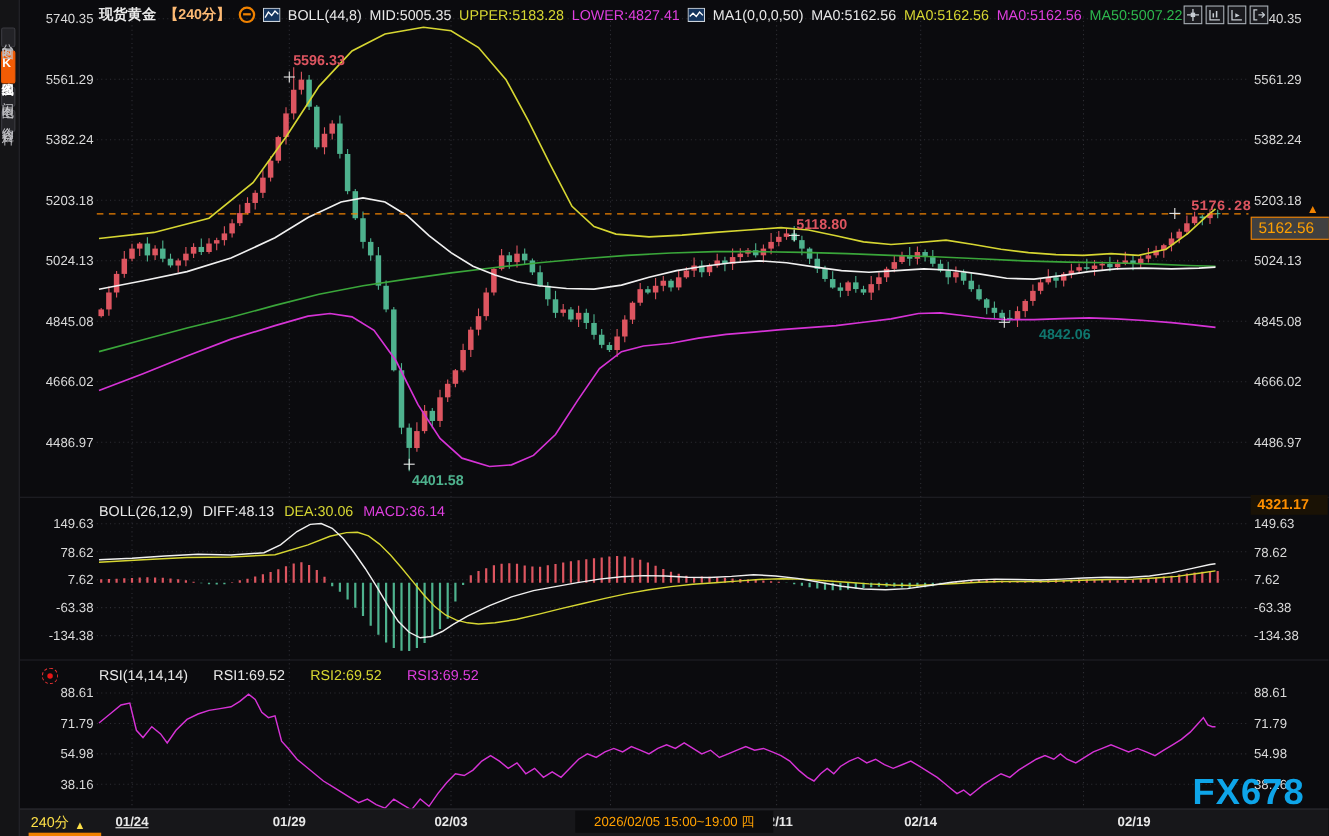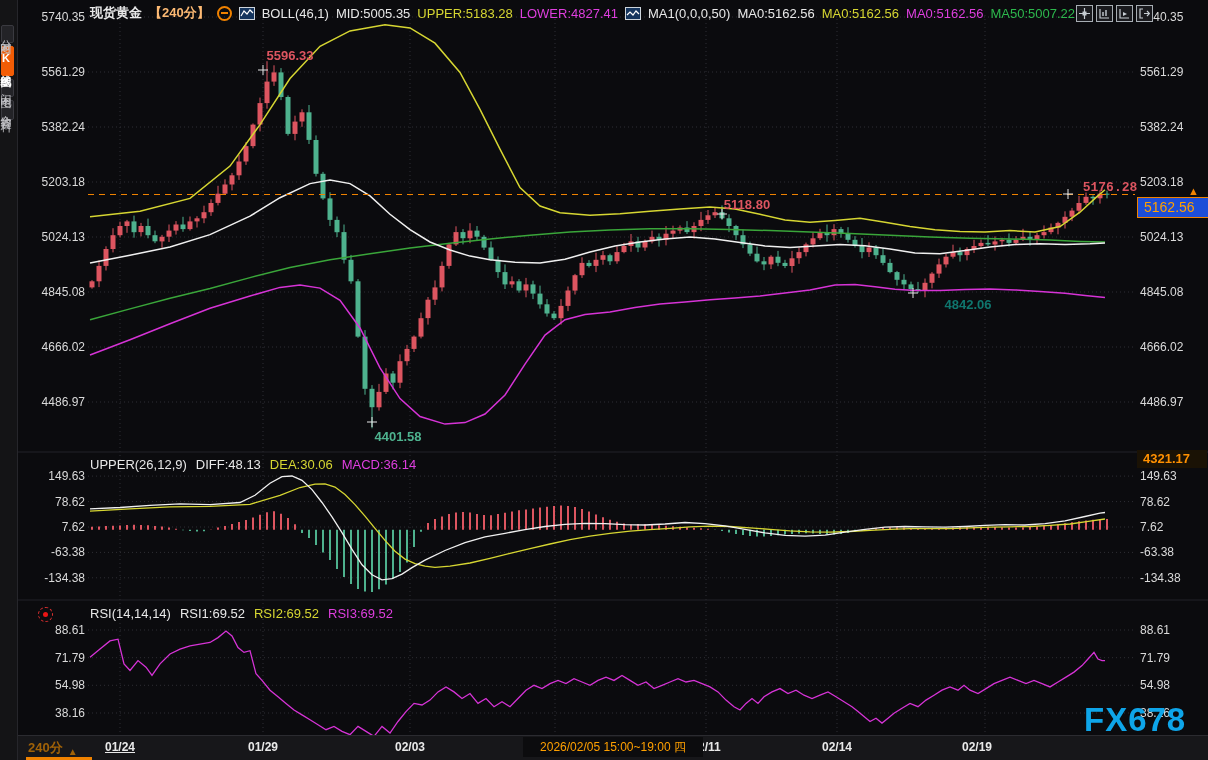--- a/index.html
+++ b/index.html
@@ -23,33 +23,33 @@
   #hdr-icons{position:absolute;left:1076px;top:5px;display:flex;gap:3px;z-index:9}
   .hicon{width:15px;height:15px;border:1px solid #a7adb3;background:#1a1a1e;display:flex;align-items:center;justify-content:center;cursor:pointer}
   
   .axlbl{position:absolute;font-size:12px;color:#dadada;height:16px;line-height:16px;white-space:nowrap}
   .axlbl.l{width:55px;left:30px;text-align:right}
   .axlbl.r{left:1140px}
   .xdate{position:absolute;top:740px;transform:translateX(-50%);font-size:12px;font-weight:bold;color:#e9e9e9;white-space:nowrap}
   .anno{position:absolute;transform:translate(-50%,-50%);font-size:13px;font-weight:bold;white-space:nowrap}
   
   #macd-header{position:absolute;left:90px;top:457px;display:flex;gap:9px;font-size:13px;z-index:9;white-space:nowrap}
-  #rsi-header{position:absolute;left:90px;top:606px;display:flex;gap:9px;font-size:13px;z-index:9;white-space:nowrap}
+  #rsi-header{position:absolute;left:90px;top:606px;display:flex;gap:23px;font-size:13px;z-index:9;white-space:nowrap}
   #live-icon{position:absolute;left:38px;top:607px;width:13px;height:13px;border:1px dashed #e03131;border-radius:50%;z-index:9;display:flex;align-items:center;justify-content:center}
   #live-icon::after{content:"";width:5px;height:5px;border-radius:50%;background:#e81515;display:block}
   
   #footer{position:absolute;left:17px;top:735px;width:1191px;height:25px;background:#17171a;border-top:1px solid #2b2b30;z-index:3}
-  #period{position:absolute;left:28px;top:739px;color:#a16207;font-size:13px;font-weight:bold;z-index:9;cursor:pointer;display:flex;gap:5px;align-items:flex-end}
+  #period{position:absolute;left:28px;top:739px;color:#fde047;font-size:13px;font-weight:normal;z-index:9;cursor:pointer;display:flex;gap:5px;align-items:flex-end}
   #period-arrow{font-size:10px}
   #period-bar{position:absolute;left:26px;top:757px;width:66px;height:3px;background:#f08200;z-index:9}
   #tooltip{position:absolute;left:523px;top:737px;width:180px;height:20px;background:#0c0c0e;color:#ffa000;font-size:12px;
            text-align:center;line-height:20px;z-index:7;white-space:nowrap}
   
   #lastprice{position:absolute;left:1137px;top:197px;width:64px;height:19px;border:1px solid #f08200;color:#ffa000;
-             font-size:14px;line-height:19px;padding-left:6px;background:#1d4ed8;z-index:9}
+             font-size:14px;line-height:19px;padding-left:6px;background:#404040;z-index:9}
   #lastarrow{position:absolute;left:1188px;top:185px;color:#f08200;font-size:11px;z-index:10}
   #bottomlabel{position:absolute;left:1137px;top:450px;width:64px;height:18px;color:#ff9000;font-size:13px;font-weight:bold;
                line-height:18px;padding-left:6px;background:#1a1205;z-index:9}
   #watermark{position:absolute;left:1084px;top:701px;font-size:33px;font-weight:bold;color:#0ea5e9;z-index:6;letter-spacing:1px}
 </style>
 </head>
 <body>
 
 <svg id="chart-svg" width="1208" height="760" viewBox="0 0 1208 760">
     <line x1="88" x2="1135" y1="17.0" y2="17.0" stroke="#2e2e34" stroke-dasharray="1 3"></line>
@@ -425,21 +425,21 @@
     <div class="axlbl r" style="top: 649.672px;">71.79</div>
     <div class="axlbl l" style="top: 677.328px;">54.98</div>
     <div class="axlbl r" style="top: 677.328px;">54.98</div>
     <div class="axlbl l" style="top: 705px;">38.16</div>
     <div class="axlbl r" style="top: 705px;">38.16</div>
     <div class="xdate" style="left: 120px; text-decoration: underline;">01/24</div>
     <div class="xdate" style="left: 263px;">01/29</div>
     <div class="xdate" style="left: 410px;">02/03</div>
     <div class="xdate" style="left: 706px;">02/11</div>
     <div class="xdate" style="left: 837px;">02/14</div>
-    <div class="xdate" style="left: 977px;">02/19</div>
+    <div class="xdate" style="left: 1031px;">02/19</div>
     <div class="anno" style="left: 290px; top: 55px; color: rgb(221, 85, 96);">5596.33</div>
     <div class="anno" style="left: 747px; top: 204px; color: rgb(221, 85, 96);">5118.80</div>
     <div class="anno" style="left: 1110px; top: 187px; color: rgb(221, 85, 96); font-family: Liberation Mono, monospace;">5176.28</div>
     <div class="anno" style="left: 968px; top: 304px; color: #0f766e;">4842.06</div>
     <div class="anno" style="left: 398px; top: 436px; color: rgb(78, 178, 142);">4401.58</div>
   </div>
 
 <div id="sidebar">
   <div class="side-item first">分时图</div>
   <div class="side-item active">K线图</div>
@@ -450,21 +450,21 @@
 <div id="header">
   <span class="w bold">现货黄金</span>
   <span class="o bold">【240分】</span>
   <span id="minus-circle"></span>
   <span class="ind-icon">
     <svg width="16" height="13">
         <rect x="0.5" y="0.5" width="15" height="12" fill="#15355e" stroke="#cdd4db"></rect>
         <polyline points="2,9 5,4 8,7 11,3 14,6" fill="none" stroke="#fff" stroke-width="1.2"></polyline>
       </svg>
   </span>
-  <span class="w">BOLL(46,1)</span>
+  <span class="w">BOLL(44,8)</span>
   <span class="w">MID:5005.35</span>
   <span class="y">UPPER:5183.28</span>
   <span class="m">LOWER:4827.41</span>
   <span class="ind-icon">
     <svg width="16" height="13">
         <rect x="0.5" y="0.5" width="15" height="12" fill="#15355e" stroke="#cdd4db"></rect>
         <polyline points="2,8 5,5 8,8 11,4 14,7" fill="none" stroke="#fff" stroke-width="1.2"></polyline>
       </svg>
   </span>
   <span class="w">MA1(0,0,0,50)</span>
@@ -495,21 +495,21 @@
   </span>
   <span class="hicon">
     <svg width="11" height="11">
         <path d="M4 1H1v9h3" stroke="#c6ccd2" stroke-width="1.2" fill="none"></path>
         <path d="M5 5.5h5M8 3l2.5 2.5L8 8" stroke="#c6ccd2" stroke-width="1.2" fill="none"></path>
       </svg>
   </span>
 </div>
 
 <div id="macd-header">
-  <span class="w">UPPER(26,12,9)</span>
+  <span class="w">BOLL(26,12,9)</span>
   <span class="w">DIFF:48.13</span>
   <span class="y">DEA:30.06</span>
   <span class="m">MACD:36.14</span>
 </div>
 
 <div id="live-icon"></div>
 
 <div id="rsi-header">
   <span class="w">RSI(14,14,14)</span>
   <span class="w">RSI1:69.52</span>

